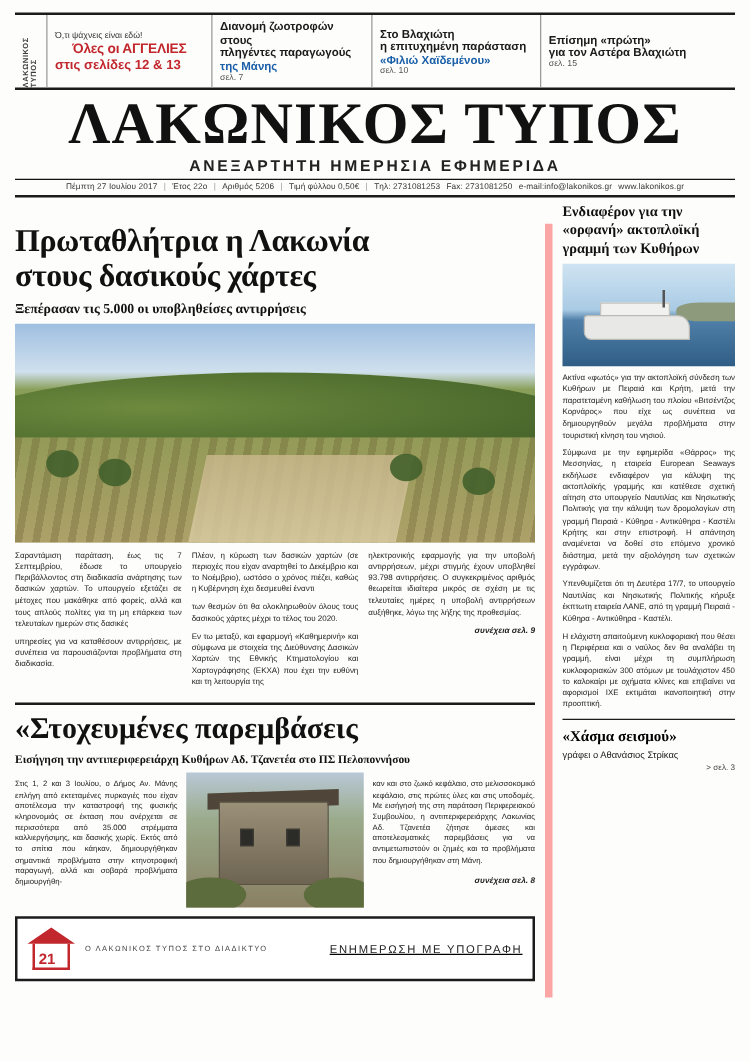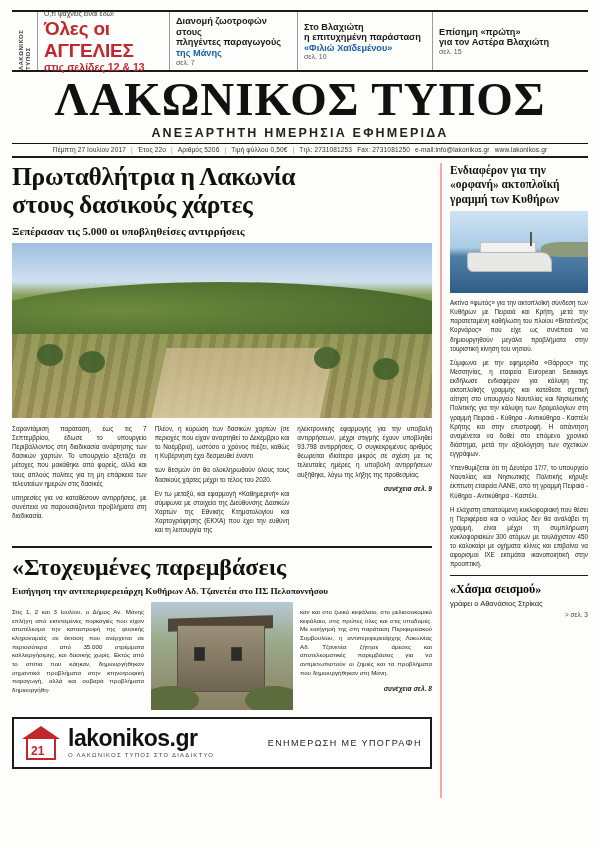--- a/index.html
+++ b/index.html
@@ -37,21 +37,21 @@
     display:flex; align-items:center; justify-content:center;
     padding:0;
   }
   .logo-mini {
     writing-mode:vertical-rl; transform:rotate(180deg);
     font-size:6px; letter-spacing:0.5px; color:#3b3b3b;
     font-weight:bold;
   }
   .t1 { width:132px; }
   .t1 .small { font-size:7px; color:#333; }
-  .t1 .red { color:#c1272d; font-weight:bold; font-size:19px; letter-spacing:-0.2px;}
+  .t1 .red { color:#c1272d; font-weight:bold; font-size:11px; letter-spacing:-0.2px;text-align:center;}
   .t1 .red2 { color:#c1272d; font-weight:bold; font-size:10.5px;}
   .t2 { width:128px; }
   .t3 { width:135px; }
   .t4 { flex:1; }
   .teaser-cell .ln { font-size:9.2px; color:#1b1b1b; font-weight:bold; }
   .teaser-cell .ln.blue { color:#1a5fa8; }
   .teaser-cell .ref { font-size:7px; color:#555; font-weight:normal; }
 
   
   .masthead {
@@ -78,21 +78,21 @@
     display:flex; justify-content:center; gap:5px;
     font-size:6.6px; color:#333; padding:2px 0 3px 0;
     border-bottom:2px solid #1b1b1b;
     letter-spacing:0.1px;
   }
   .dateline span { white-space:nowrap; }
   .dateline .sep { color:#999; }
 
   
   .content { display:flex; margin-top:5px; height:635px; }
-  .left-col { width:430px; padding-right:8px; border-right:2px solid #fca5a5; }
+  .left-col { width:430px; padding-right:8px; border-right:6px solid #fca5a5;margin-top:16px; }
   .right-col { width:146px; padding-left:8px; }
 
   
   .lead h2 {
     margin:0;
     font-family:"Liberation Serif", serif;
     font-size:25.5px; line-height:1.12; color:#111; font-weight:bold;
     letter-spacing:-0.3px;
   }
   .lead .deck {
@@ -179,21 +179,21 @@
   }
   .ad .house-icon .hbody {
     position:absolute; bottom:0; left:4px; width:30px; height:21px;
     border:2px solid #c1272d; border-top:none;
   }
   .ad .house-icon .hnum {
     position:absolute; bottom:2px; left:9px; font-size:12px; color:#c1272d; font-weight:bold;
   }
   .ad .adtext .site { font-size:23px; font-weight:bold; color:#111; letter-spacing:-0.5px; line-height:1; }
   .ad .adtext .tag { font-size:6px; color:#444; letter-spacing:1.2px; margin-top:2px; }
-  .ad .adright { margin-left:auto; text-align:right; }
+  .ad .adright { margin-left:auto; text-align:right;text-decoration:underline; }
   .ad .adright .big { font-size:9px; letter-spacing:1.4px; color:#222; }
 
   
   .side-head {
     font-family:"Liberation Serif", serif;
     font-size:11.5px; line-height:1.25; font-weight:bold; color:#111;
   }
   .side-photo {
     margin-top:5px; width:100%; height:82px; position:relative; overflow:hidden;
     background:linear-gradient(#cfe3f2 0%, #a9cbe4 45%, #4f7fa8 55%, #2f5d85 100%);
@@ -340,21 +340,20 @@
         </div>
       </div>
 
       <div class="ad">
         <div class="house-icon">
           <div class="hroof"></div>
           <div class="hbody"></div>
           <div class="hnum">21</div>
         </div>
         <div class="adtext">
-          <div class="site">lakonikos.gr</div>
           <div class="tag">Ο ΛΑΚΩΝΙΚΟΣ ΤΥΠΟΣ ΣΤΟ ΔΙΑΔΙΚΤΥΟ</div>
         </div>
         <div class="adright">
           <div class="big">ΕΝΗΜΕΡΩΣΗ ΜΕ ΥΠΟΓΡΑΦΗ</div>
         </div>
       </div>
 
     </div>
 
     <div class="right-col">

